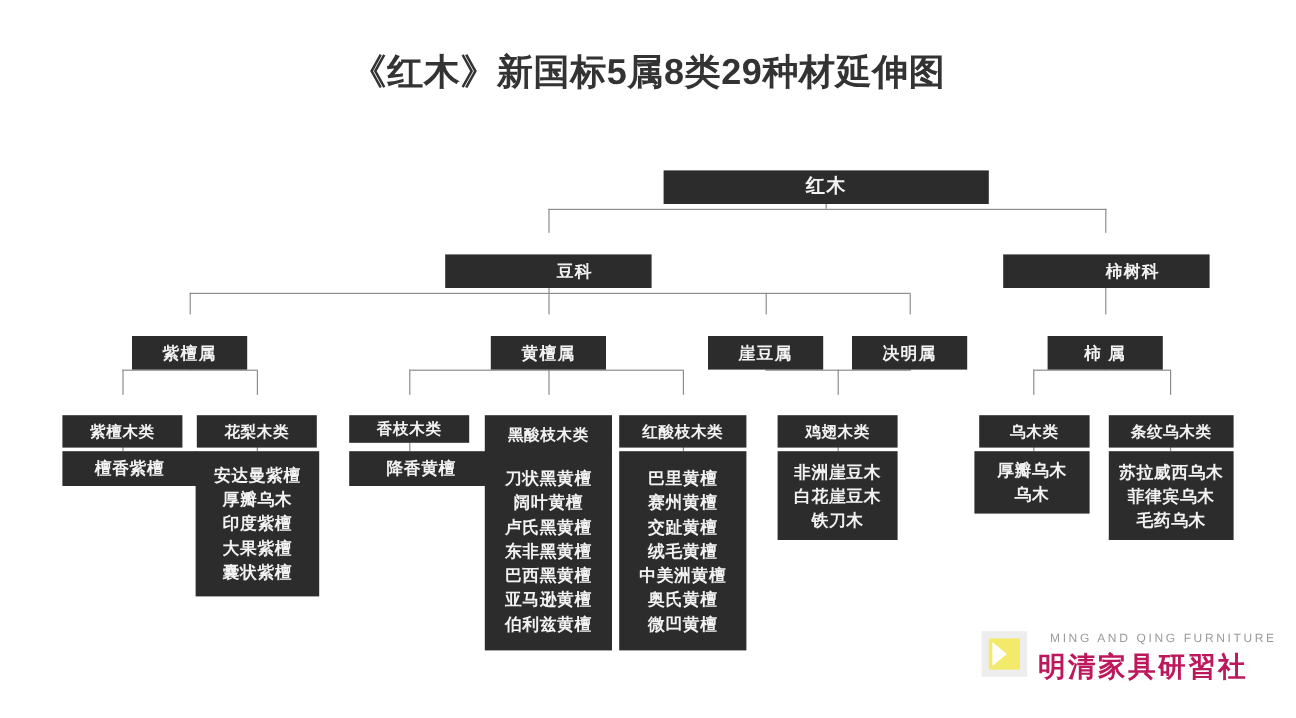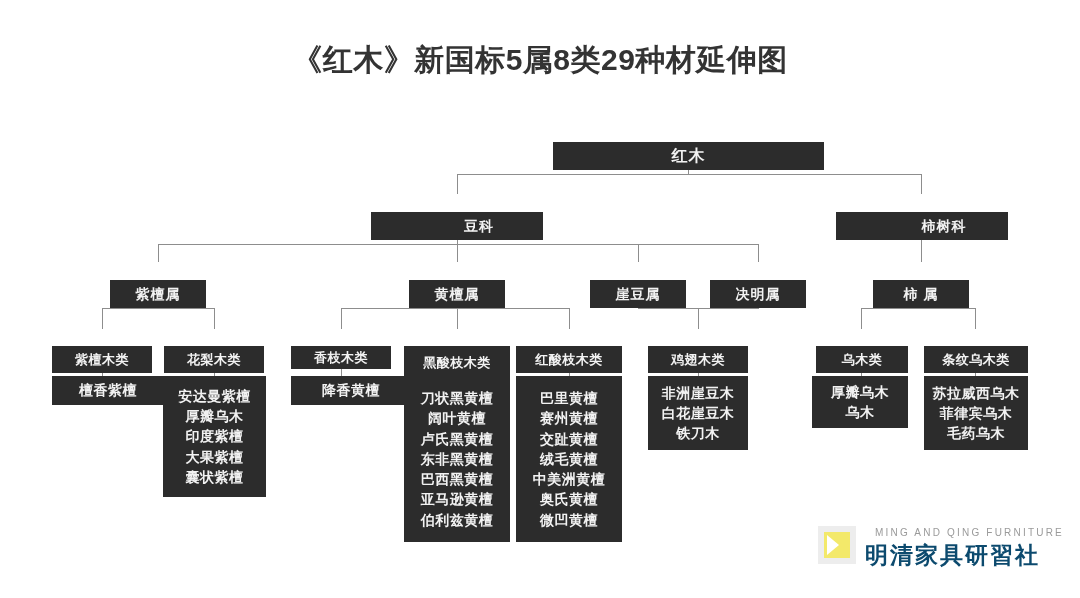--- a/index.html
+++ b/index.html
@@ -118,21 +118,21 @@
     letter-spacing: 2.2px;
     color: #9a9a9a;
     white-space: nowrap;
   }
   .logo-cn {
     position: absolute;
     left: 50px;
     top: 22px;
     font-size: 23px;
     font-weight: bold;
-    color: #0c4a6e;
+    color: #be185d;
     letter-spacing: 2px;
     white-space: nowrap;
     font-family: "DejaVu Serif", "Liberation Serif", serif;
   }
 </style>
 </head>
 <body>
 
 <div id="canvas">
 

